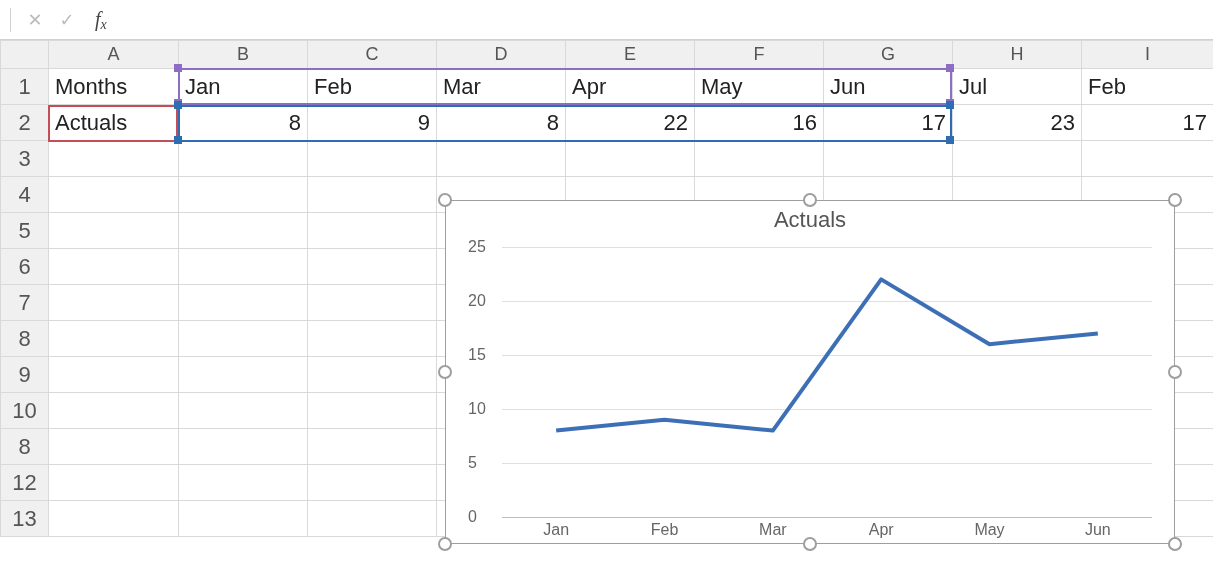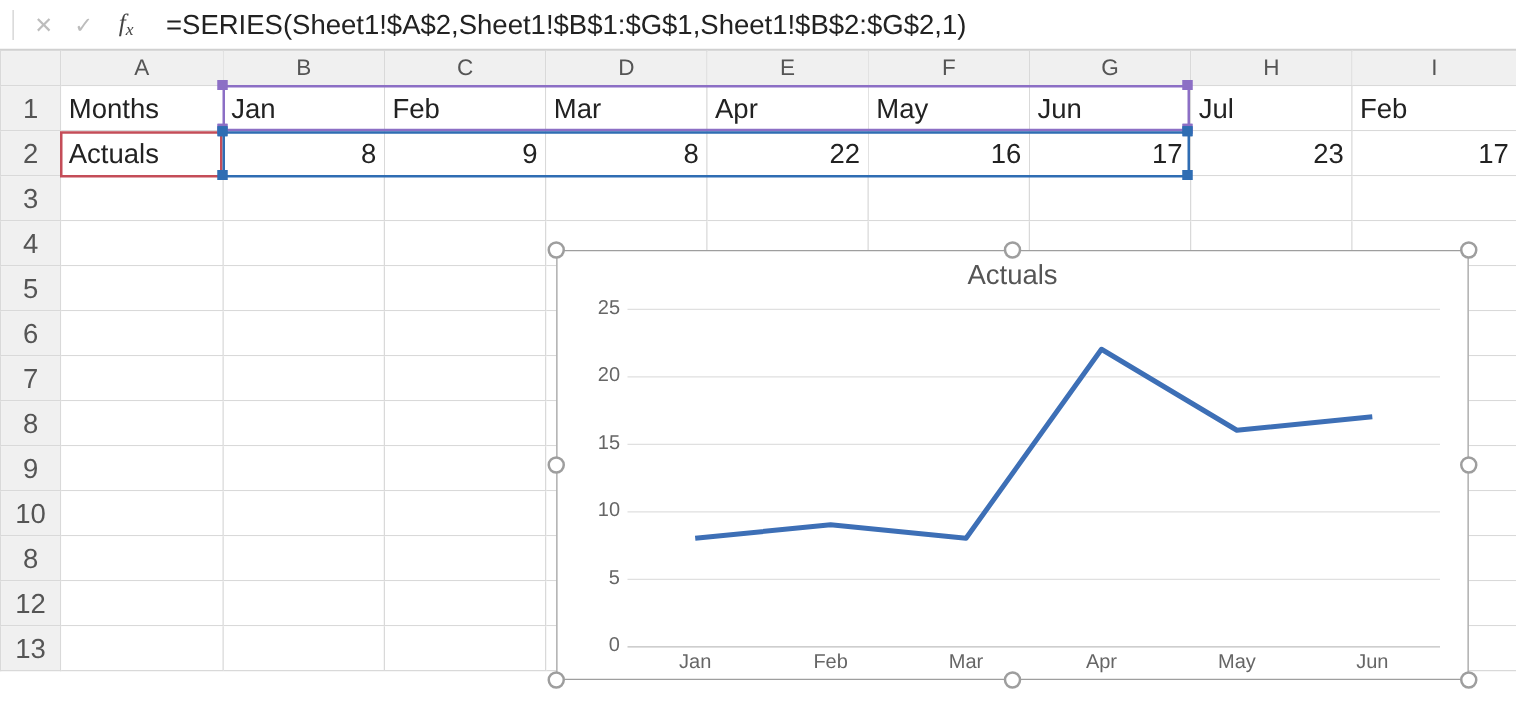--- a/index.html
+++ b/index.html
@@ -107,35 +107,34 @@
     position:absolute;
     border: 1.5px solid #9e9e9e;
     background:#fff;
   }
   .chart-title { text-align:center; font-size:22px; color:#555; margin-top:6px; }
   .sel-handle {
     position:absolute; width:14px; height:14px; border-radius:50%;
     background:#fff; border:2px solid #9e9e9e;
   }
   .plot { position:absolute; left:22px; right:18px; top:46px; bottom:26px; }
-  .ytick { position:absolute; left:0; width:28px; text-align:right; font-size:16px; color:#666; transform: translateY(-50%);}
+  .ytick { position:absolute; left:0; width:28px; font-size:16px; color:#666; transform: translateY(-50%);}
   .gridline { position:absolute; left:34px; right:4px; border-top:1px solid #e0e0e0; }
   .gridline.base { border-top-color:#bfbfbf; }
   .xlabel { position:absolute; bottom:-22px; font-size:16px; color:#666; transform:translateX(-50%);}
   svg.series { position:absolute; left:34px; top:0; }
 </style>
 </head>
 <body>
 
 <div class="top-bar">
   <div class="vsep"></div>
   <div class="fx-cancel">✕</div>
   <div class="fx-confirm">✓</div>
   <div class="fx-symbol">f<span style="font-size:14px; position:relative; top:3px;">x</span></div>
-  <div class="formula-input">=SERIES(Sheet1!$A$2,Sheet1!$B$1:$G$1,Sheet1!$B$2:$G$2,1)</div>
 </div>
 
 <div class="grid-wrap">
 <table class="grid">
   <colgroup>
     <col style="width:48px">
     <col class="col-A">
         <col class="col-std">
         <col class="col-std">
         <col class="col-std">

